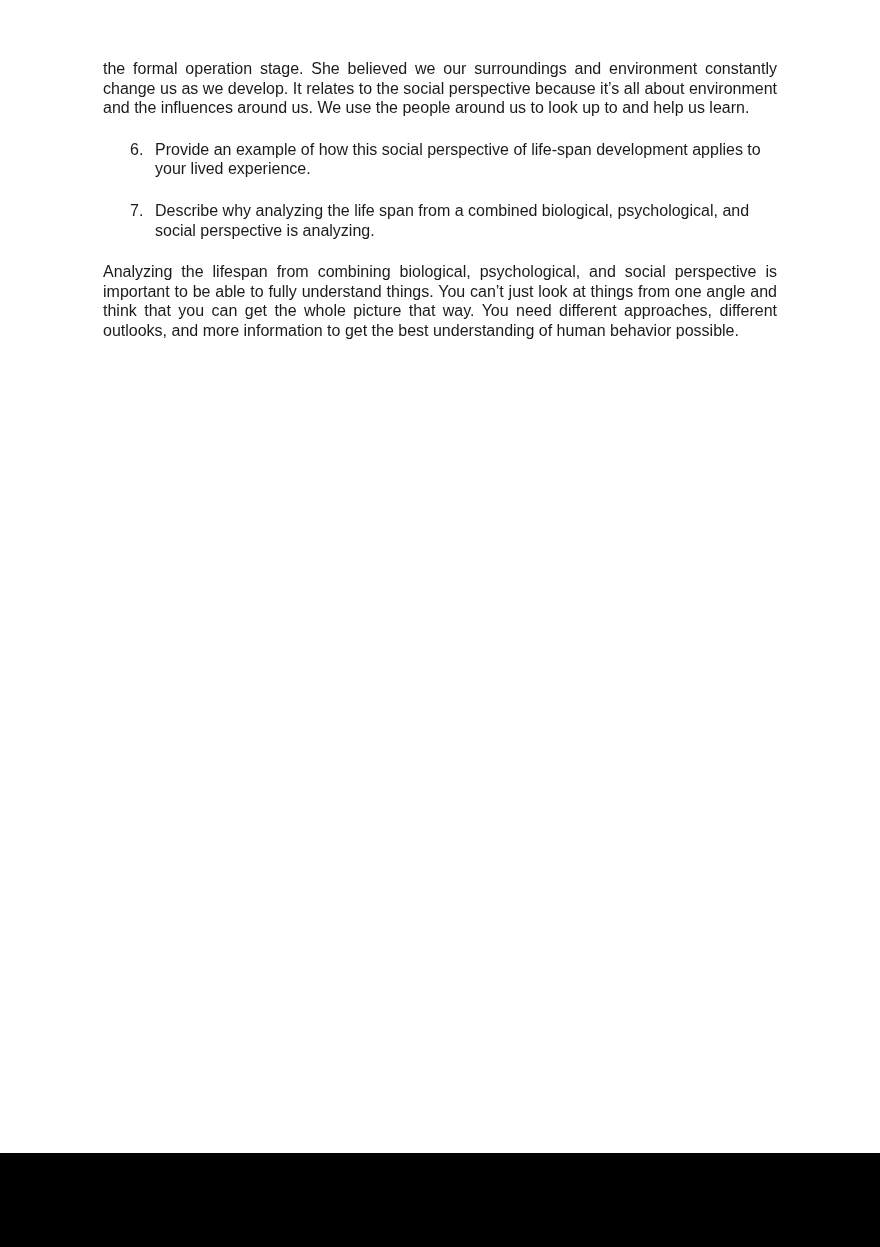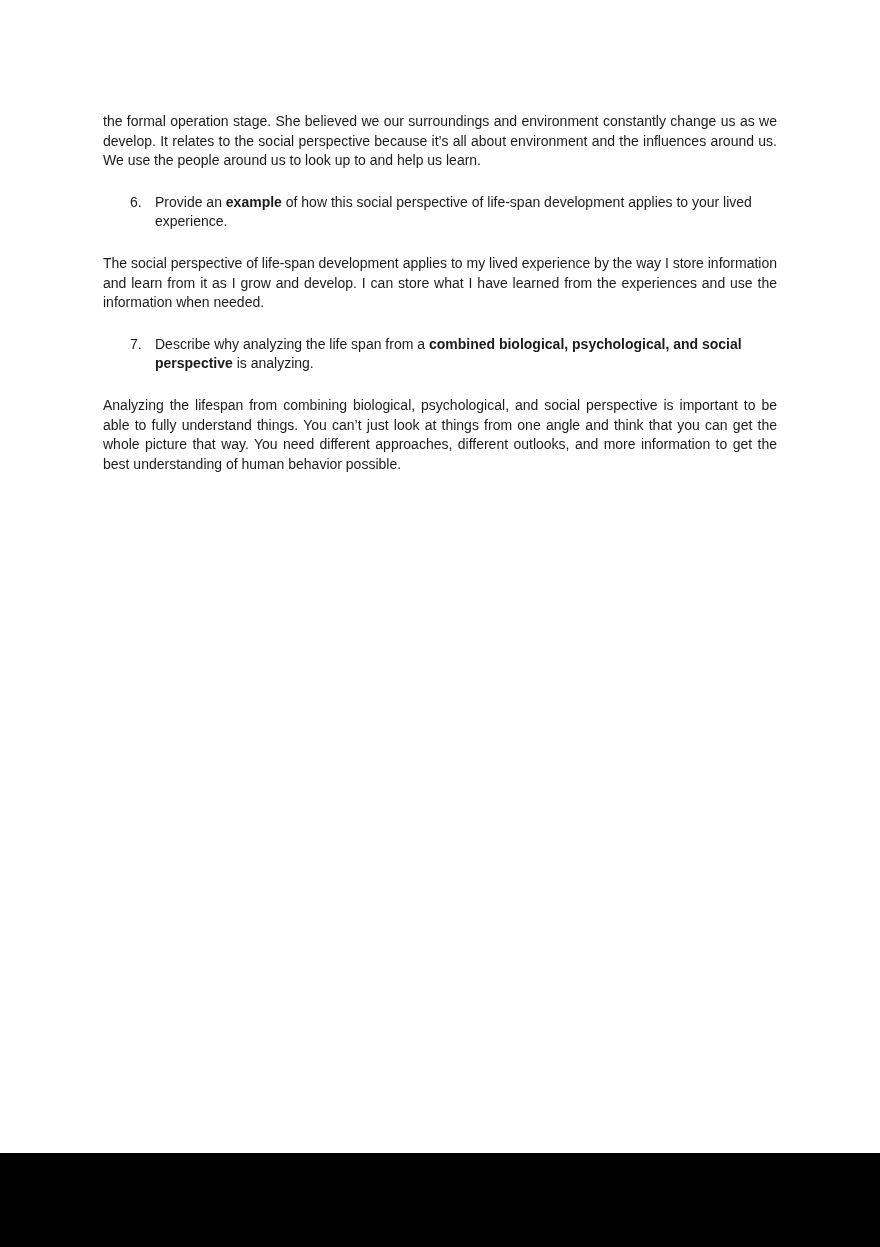--- a/index.html
+++ b/index.html
@@ -8,61 +8,60 @@
     padding: 0;
     width: 880px;
     height: 1247px;
     background: #ffffff;
     font-family: "Liberation Sans", sans-serif;
   }
   .doc-page {
     width: 880px;
     height: 1153px;
     background: #ffffff;
-    padding: 112px 103px 0 103px;
+    padding: 59px 103px 0 103px;
     color: #1b1b1b;
-    font-size: 14px;
+    font-size: 16px;
     line-height: 19.6px;
   }
   .body-text {
     margin: 0 0 22px 0;
     text-align: justify;
   }
   .list-item {
     display: flex;
     margin: 0 0 22px 27px;
     text-align: left;
   }
   .list-number {
     flex: 0 0 25px;
     width: 25px;
   }
   .list-content {
     flex: 1 1 auto;
   }
-  strong { font-weight: bold; }
+  strong { font-weight: normal; }
   .bottom-black-bar {
     width: 880px;
     height: 94px;
     background: #000000;
   }
 </style>
 </head>
 <body>
 
 <div class="doc-page">
 
   <p class="body-text">the formal operation stage. She believed we our surroundings and environment constantly change us as we develop. It relates to the social perspective because it’s all about environment and the influences around us. We use the people around us to look up to and help us learn.</p>
 
   <div class="list-item">
     <span class="list-number">6.</span>
     <span class="list-content"><span>Provide an </span><strong>example</strong><span> of how this social perspective of life-span development applies to your lived experience.</span></span>
   </div>
 
-  <p class="body-text">The social perspective of life-span development applies to my lived experience by the way I store information and learn from it as I grow and develop. I can store what I have learned from the experiences and use the information when needed.</p>
 
   <div class="list-item">
     <span class="list-number">7.</span>
     <span class="list-content"><span>Describe why analyzing the life span from a </span><strong>combined biological, psychological, and social perspective</strong><span> is analyzing.</span></span>
   </div>
 
   <p class="body-text"> Analyzing the lifespan from combining biological, psychological, and social perspective is important to be able to fully understand things. You can’t just look at things from one angle and think that you can get the whole picture that way. You need different approaches, different outlooks, and more information to get the best understanding of human behavior possible.</p>
 
 </div>
 

